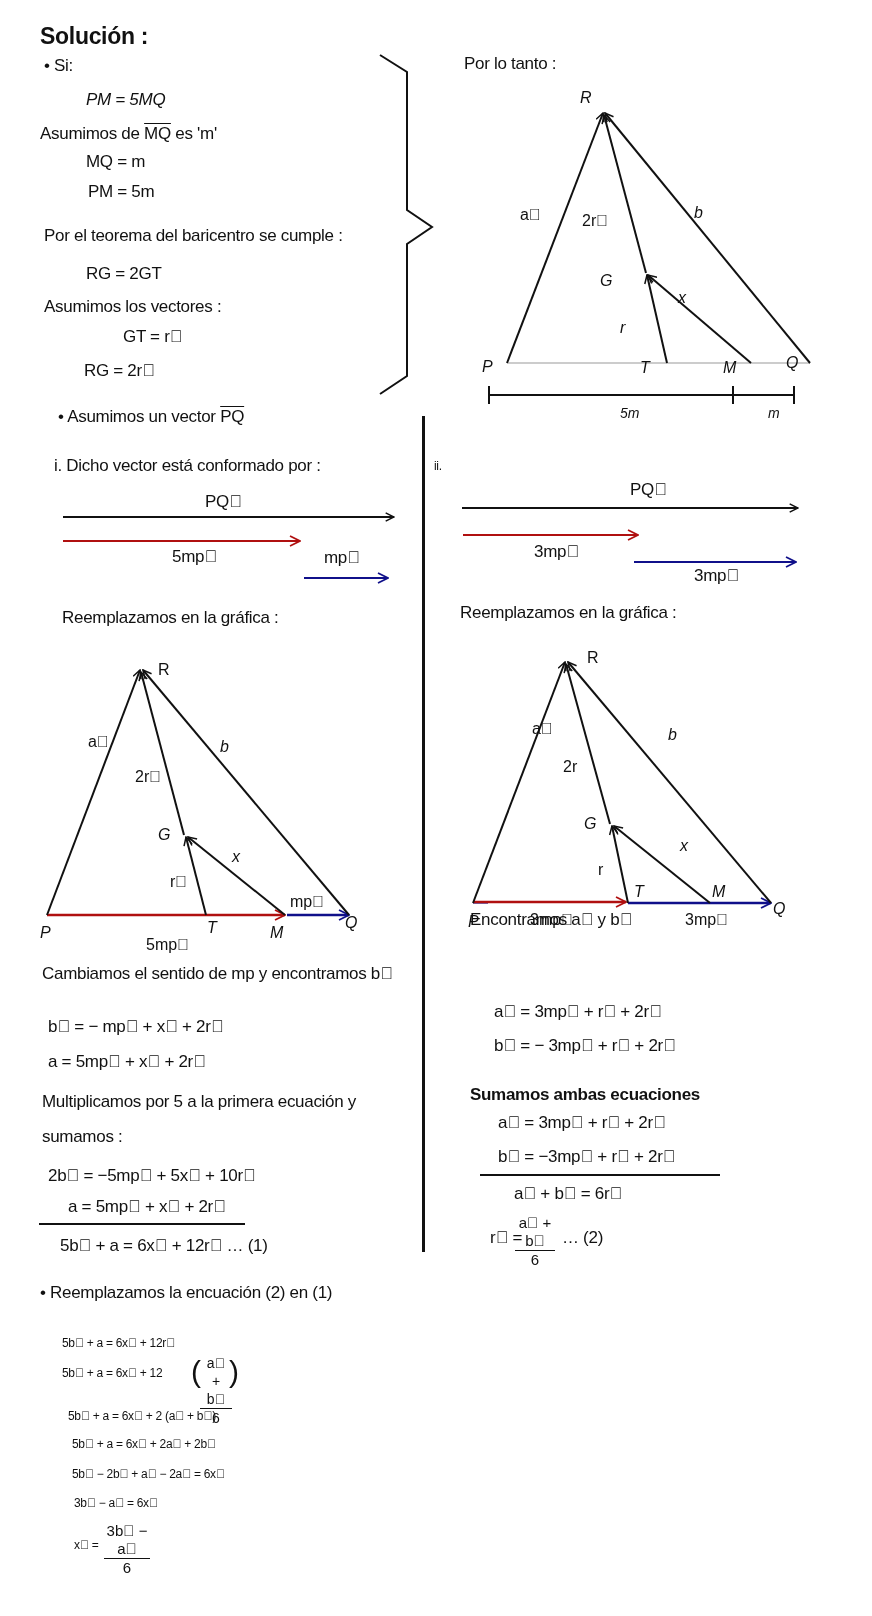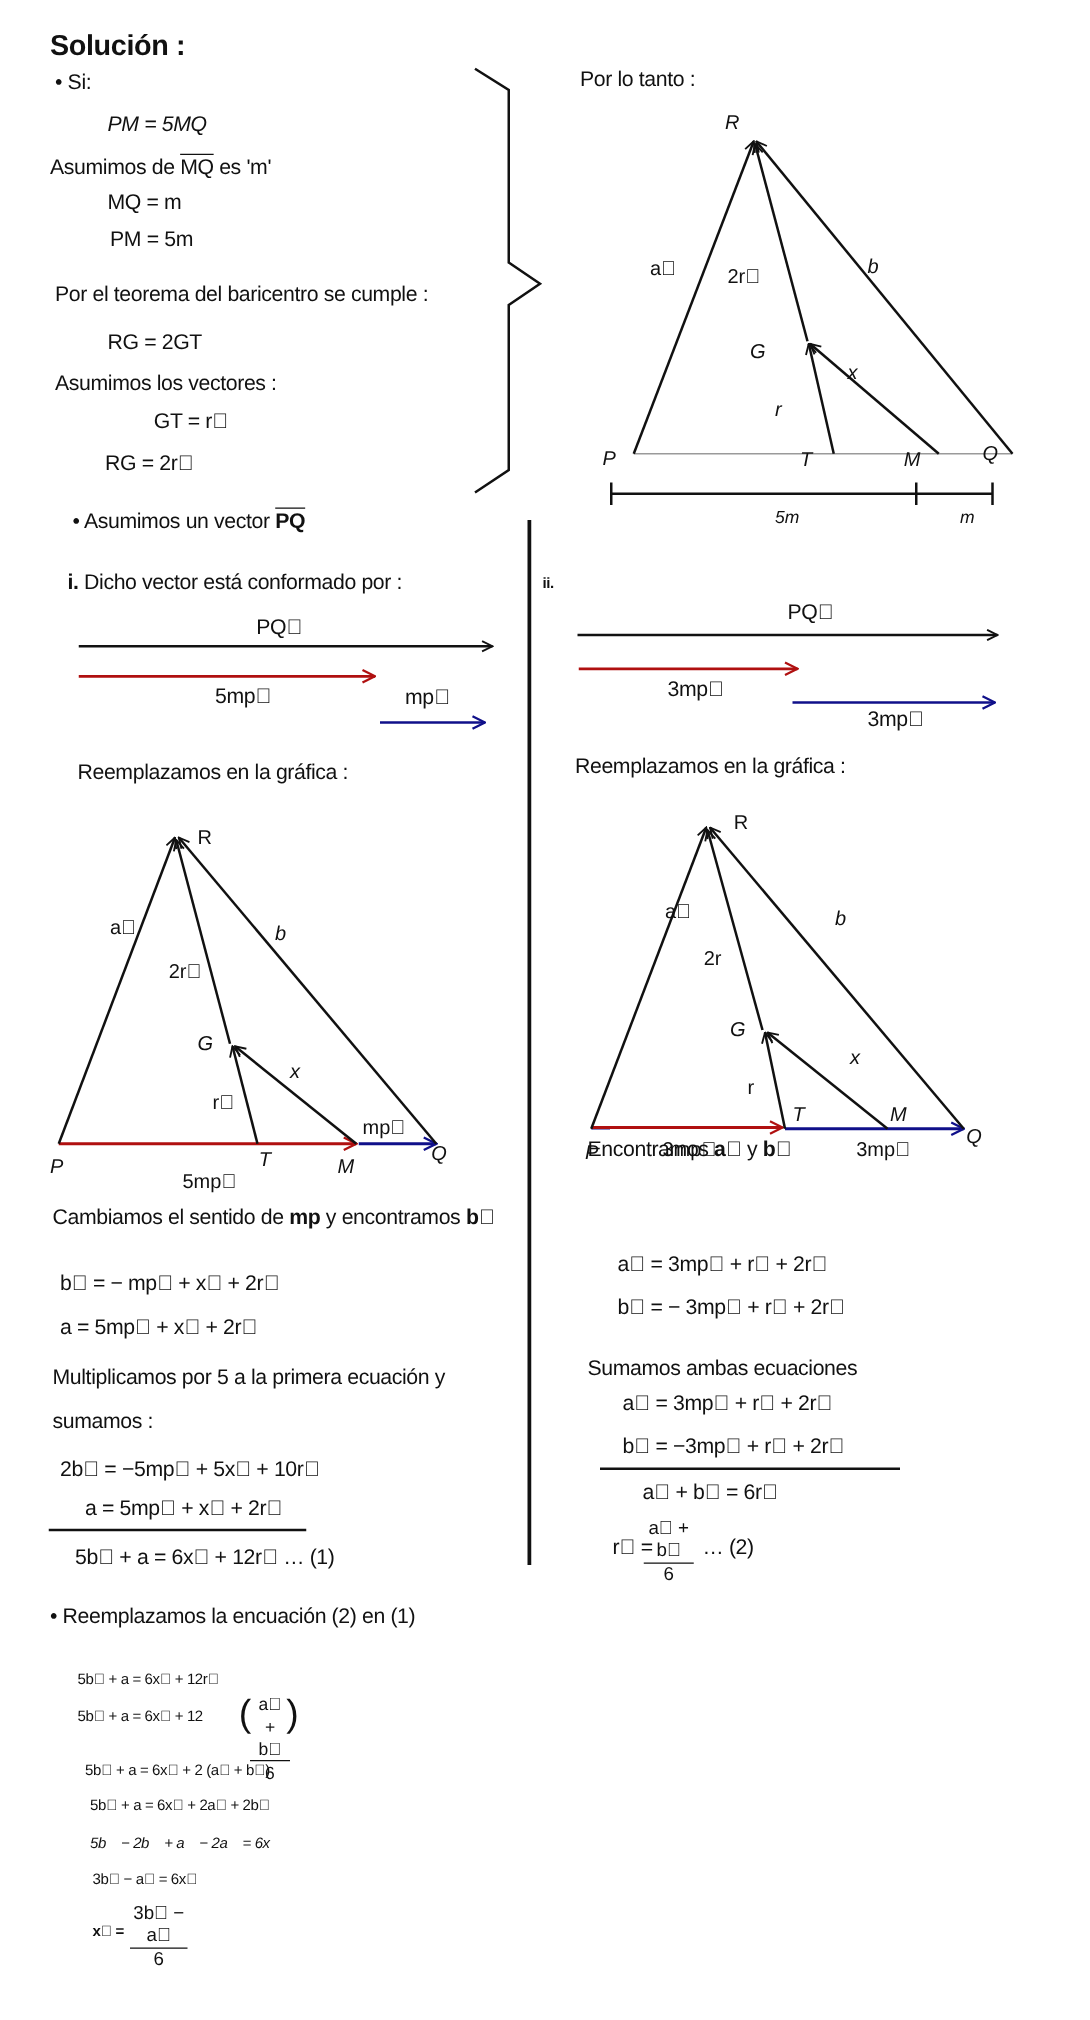--- a/index.html
+++ b/index.html
@@ -1,21 +1,21 @@
 <!DOCTYPE html>
 <html><head>
 <meta charset="utf-8">
 <style>
   html, body { margin:0; padding:0; background:#ffffff; }
   body { width:872px; height:1616px; position:relative; overflow:hidden;
          font-family:"Liberation Sans", sans-serif; color:#111; }
   .t { position:absolute; white-space:nowrap; font-size:17px; line-height:20px; letter-spacing:-0.3px; }
   .title { font-size:23px; font-weight:bold; }
   .it { font-style:italic; }
-  .b { font-weight:bold; }
+  .b { font-weight:normal; }
   .sm { font-size:12px; }
   svg { position:absolute; overflow:visible; }
   .lbl { font-family:"Liberation Sans", sans-serif; font-size:16px; fill:#111; }
   .lbli { font-family:"Liberation Sans", sans-serif; font-size:16px; font-style:italic; fill:#111; }
   .frac { position:absolute; text-align:center; font-size:15px; line-height:18px; }
   .frac .num { display:block; border-bottom:1.5px solid #111; padding:0 2px; }
   .frac .den { display:block; }
   .vline { position:absolute; background:#111; }
   .ovl { text-decoration:overline; }
 </style>
@@ -180,21 +180,21 @@
   <text class="lbli" x="240" y="211">x⃗</text>
   <text class="lbl" x="90" y="285">3mp⃗</text>
   <text class="lbl" x="245" y="285">3mp⃗</text>
 </svg>
 
 <div class="t" style="left:470px;top:910px;">
   <span>Encontramos </span><span class="b">a⃗</span><span> y </span><span class="b">b⃗</span>
 </div>
 <div class="t" style="left:494px;top:1002px;">a⃗ = 3mp⃗ + r⃗ + 2r⃗</div>
 <div class="t" style="left:494px;top:1036px;">b⃗ = − 3mp⃗ + r⃗ + 2r⃗</div>
-<div class="t" style="left:470px;top:1085px;">Sumamos ambas ecuaciones</div>
+<div class="t" style="left:470px;top:1085px;font-weight:bold;">Sumamos ambas ecuaciones</div>
 <div class="t" style="left:498px;top:1113px;">a⃗ = 3mp⃗ + r⃗ + 2r⃗</div>
 <div class="t" style="left:498px;top:1147px;">b⃗ = −3mp⃗ + r⃗ + 2r⃗</div>
 <div class="vline" style="left:480px;top:1174px;width:240px;height:2px;"></div>
 <div class="t" style="left:514px;top:1184px;">a⃗ + b⃗ = 6r⃗</div>
 <div class="t" style="left:490px;top:1228px;">r⃗ =</div>
 <div class="frac" style="left:515px;top:1214px;width:40px;">
   <span class="num">a⃗ + b⃗</span>
   <span class="den">6</span>
 </div>
 <div class="t" style="left:562px;top:1228px;">… (2)</div>
@@ -203,19 +203,19 @@
 <div class="t sm" style="left:62px;top:1333px;">5b⃗ + a = 6x⃗ + 12r⃗</div>
 <div class="t sm" style="left:62px;top:1363px;">5b⃗ + a = 6x⃗ + 12</div>
 <div class="t" style="left:191px;top:1352px;font-size:30px;line-height:40px;font-weight:100;">(</div>
 <div class="frac" style="left:200px;top:1354px;width:32px;font-size:14px;">
   <span class="num">a⃗ + b⃗</span>
   <span class="den">6</span>
 </div>
 <div class="t" style="left:229px;top:1352px;font-size:30px;line-height:40px;">)</div>
 <div class="t sm" style="left:68px;top:1406px;">5b⃗ + a = 6x⃗ + 2 (a⃗ + b⃗)</div>
 <div class="t sm" style="left:72px;top:1434px;">5b⃗ + a = 6x⃗ + 2a⃗ + 2b⃗</div>
-<div class="t sm" style="left:72px;top:1464px;font-style:italic;">5b⃗ − 2b⃗ + a⃗ − 2a⃗ = 6x⃗</div>
+<div class="t sm" style="left:72px;top:1464px;">5b⃗ − 2b⃗ + a⃗ − 2a⃗ = 6x⃗</div>
 <div class="t sm" style="left:74px;top:1493px;">3b⃗ − a⃗ = 6x⃗</div>
 <div class="t sm b" style="left:74px;top:1535px;">x⃗ =</div>
 <div class="frac" style="left:104px;top:1522px;width:46px;">
   <span class="num">3b⃗ − a⃗</span>
   <span class="den">6</span>
 </div>
 
 </body></html>

